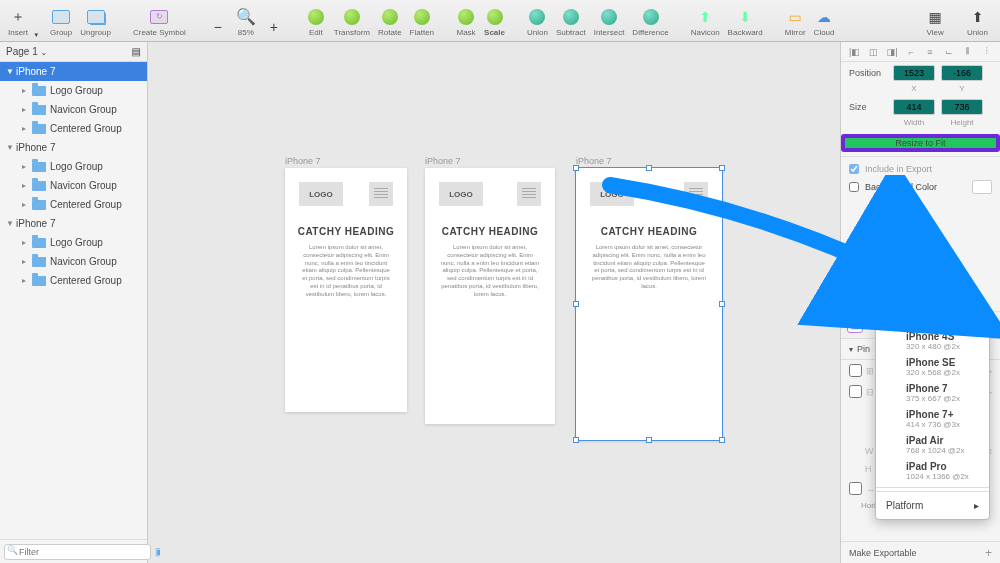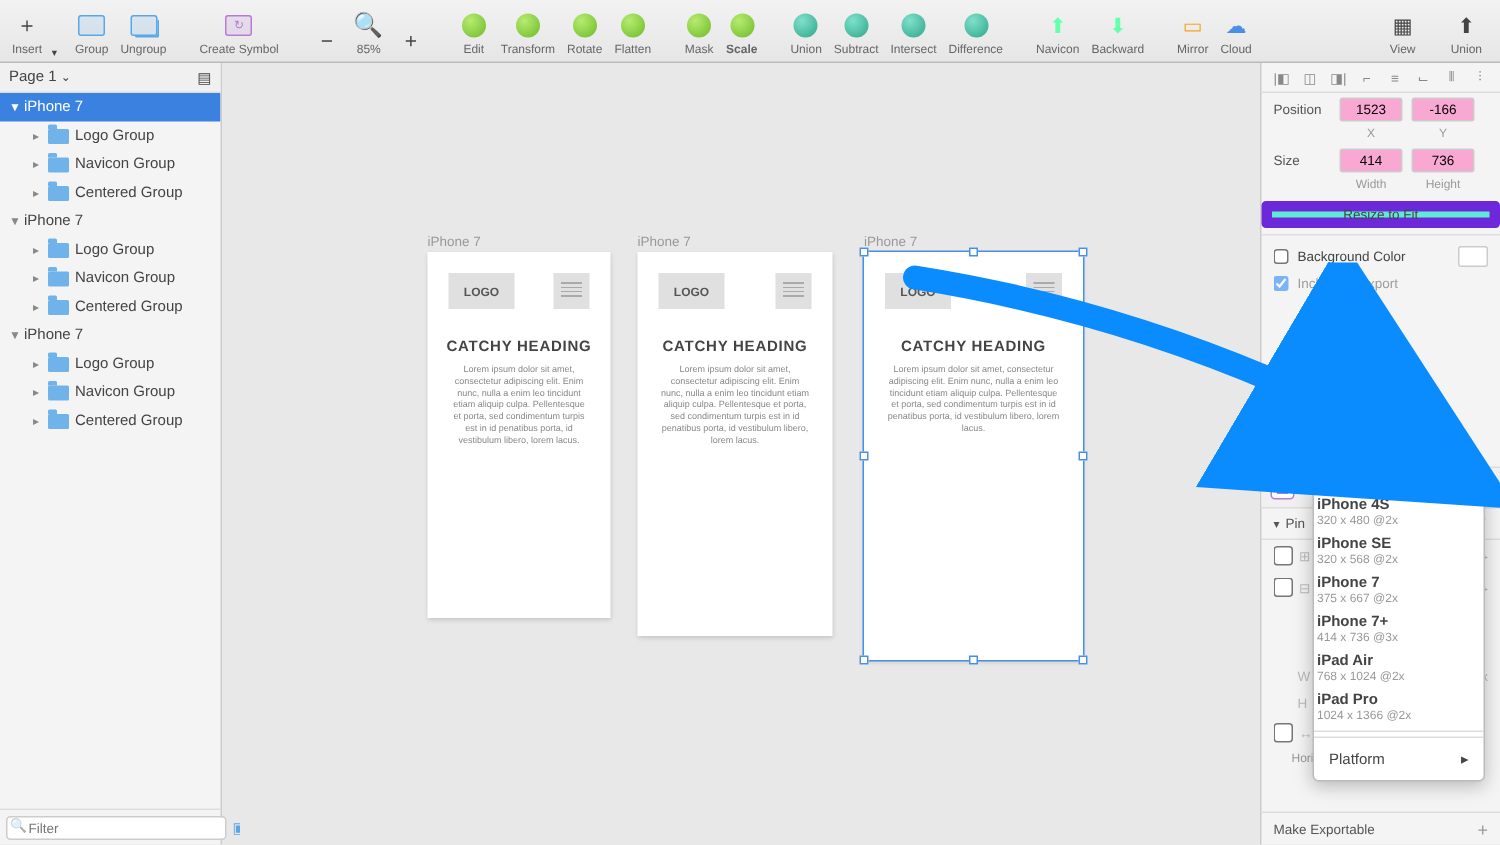--- a/index.html
+++ b/index.html
@@ -50,40 +50,40 @@
 .ab-body { position: absolute; top: 76px; left: 14px; right: 14px; font-size: 6px; line-height: 1.3; color: #888; text-align: center; }
 .sel { outline: 1px solid #4a90e2; }
 .handle { position: absolute; width: 6px; height: 6px; background: #fff; border: 1px solid #4a90e2; }
 
 
 .right { position: absolute; top: 42px; right: 0; width: 160px; bottom: 0; background: #f4f4f4; border-left: 1px solid #ccc; font-size: 9px; }
 .align-row { height: 20px; display:flex; align-items:center; justify-content:space-around; border-bottom:1px solid #ddd; padding: 0 4px; }
 .align-btn { width: 14px; height: 14px; display:flex; align-items:center; justify-content:center; color:#888; }
 .prop-row { display:flex; align-items:center; padding: 3px 8px; gap: 6px; }
 .prop-label { width: 38px; color: #555; }
-.prop-input { width: 42px; height: 16px; border:1px solid #ccc; background:#f9a8d4; text-align:center; font-size:9px; border-radius:2px; }
+.prop-input { width: 42px; height: 16px; border:1px solid #ccc; background:#0f766e; text-align:center; font-size:9px; border-radius:2px; }
 .sub-label { font-size: 8px; color: #999; text-align:center; width:42px; }
-.resize-btn { margin: 4px 0; height: 18px; border:7px solid #6d28d9; border-radius:3px; background:#5eead4; display:flex; align-items:center; justify-content:center; font-size:9px; }
+.resize-btn { margin: 4px 0; height: 18px; border:4px solid #6d28d9; border-radius:3px; background:#22c55e; display:flex; align-items:center; justify-content:center; font-size:9px; }
 .sect { border-top:1px solid #ddd; padding: 4px 8px; }
 .check-row { display:flex; align-items:center; gap:6px; padding: 3px 0; }
 .check-row input { width:10px; height:10px; }
 .swatch { width: 20px; height: 14px; border:1px solid #ccc; border-radius:2px; background:#fff; margin-left:auto; }
 .auto-layout-row { display:flex; align-items:center; padding: 5px 6px; border-top:1px solid #ddd; border-bottom:1px solid #ddd; background:#f0f0f0; gap:4px; }
 .al-badge { width:16px; height:16px; background:#fff; border:1px solid #b77bd6; border-radius:3px; display:flex; align-items:center; justify-content:center; color:#b77bd6; font-size:9px; font-weight:bold; }
 .al-icons { margin-left:auto; display:flex; gap:2px; }
 .al-icons span { width:16px; height:14px; border:1px solid #bbb; border-radius:2px; display:flex; align-items:center; justify-content:center; background:#fff; font-size:8px; }
 .sec-hdr { display:flex; align-items:center; padding:5px 8px; border-bottom:1px solid #ddd; font-size:9px; color:#555; }
 .sec-hdr .tri2 { margin-right:4px; font-size:8px; }
 .shadow-row { display:flex; align-items:center; padding:4px 8px; gap:4px; color:#bbb; }
 .make-export { position:absolute; bottom:0; left:0; right:0; height:22px; border-top:1px solid #ddd; display:flex; align-items:center; padding:0 8px; font-size:9px; color:#555; }
 .make-export span:last-child { margin-left:auto; font-size:12px; color:#999; }
 
 
 .popup { position:absolute; right:10px; top:324px; width:115px; background:#fff; border:1px solid #bbb; border-radius:4px; box-shadow:0 3px 12px rgba(0,0,0,.25); z-index:50; padding:3px 0; }
-.popup-item { padding:3px 2px; cursor:default; }
+.popup-item { padding:3px 18px; cursor:default;margin-left:12px; }
 .popup-item .t { font-size:10px; font-weight:bold; }
 .popup-item .s { font-size:8px; color:#999; }
 .popup-sep { height:1px; background:#ddd; margin:3px 0; }
 .popup-row { padding:5px 10px; font-size:10px; display:flex; align-items:center; }
 .popup-row .arr { margin-left:auto; }
 
 
 .big-arrow { position:absolute; pointer-events:none; z-index:60; }
 
 
@@ -329,28 +329,28 @@
     <input class="prop-input" value="736" style="">
   </div>
   <div class="prop-row" style="padding-top:0">
     <div class="prop-label"></div>
     <div class="sub-label">Width</div>
     <div class="sub-label">Height</div>
   </div>
   <div class="resize-btn">Resize to Fit</div>
 
   <div class="sect">
+    <div class="check-row" style="opacity:.5">
+        <input type="checkbox" checked="" style="">
+        <span>Include in Export</span>
+      </div>
     <div class="check-row">
         <input type="checkbox" style="">
         <span>Background Color</span>
         <div class="swatch"></div>
-      </div>
-    <div class="check-row" style="opacity:.5">
-        <input type="checkbox" checked="" style="">
-        <span>Include in Export</span>
       </div>
   </div>
 
   <div style="height:110px"></div>
 
   <div class="auto-layout-row">
     <div class="al-badge">▦</div>
     <span style="font-weight:bold">Auto Layout</span>
     <div class="al-icons">
       <span>▢</span>

